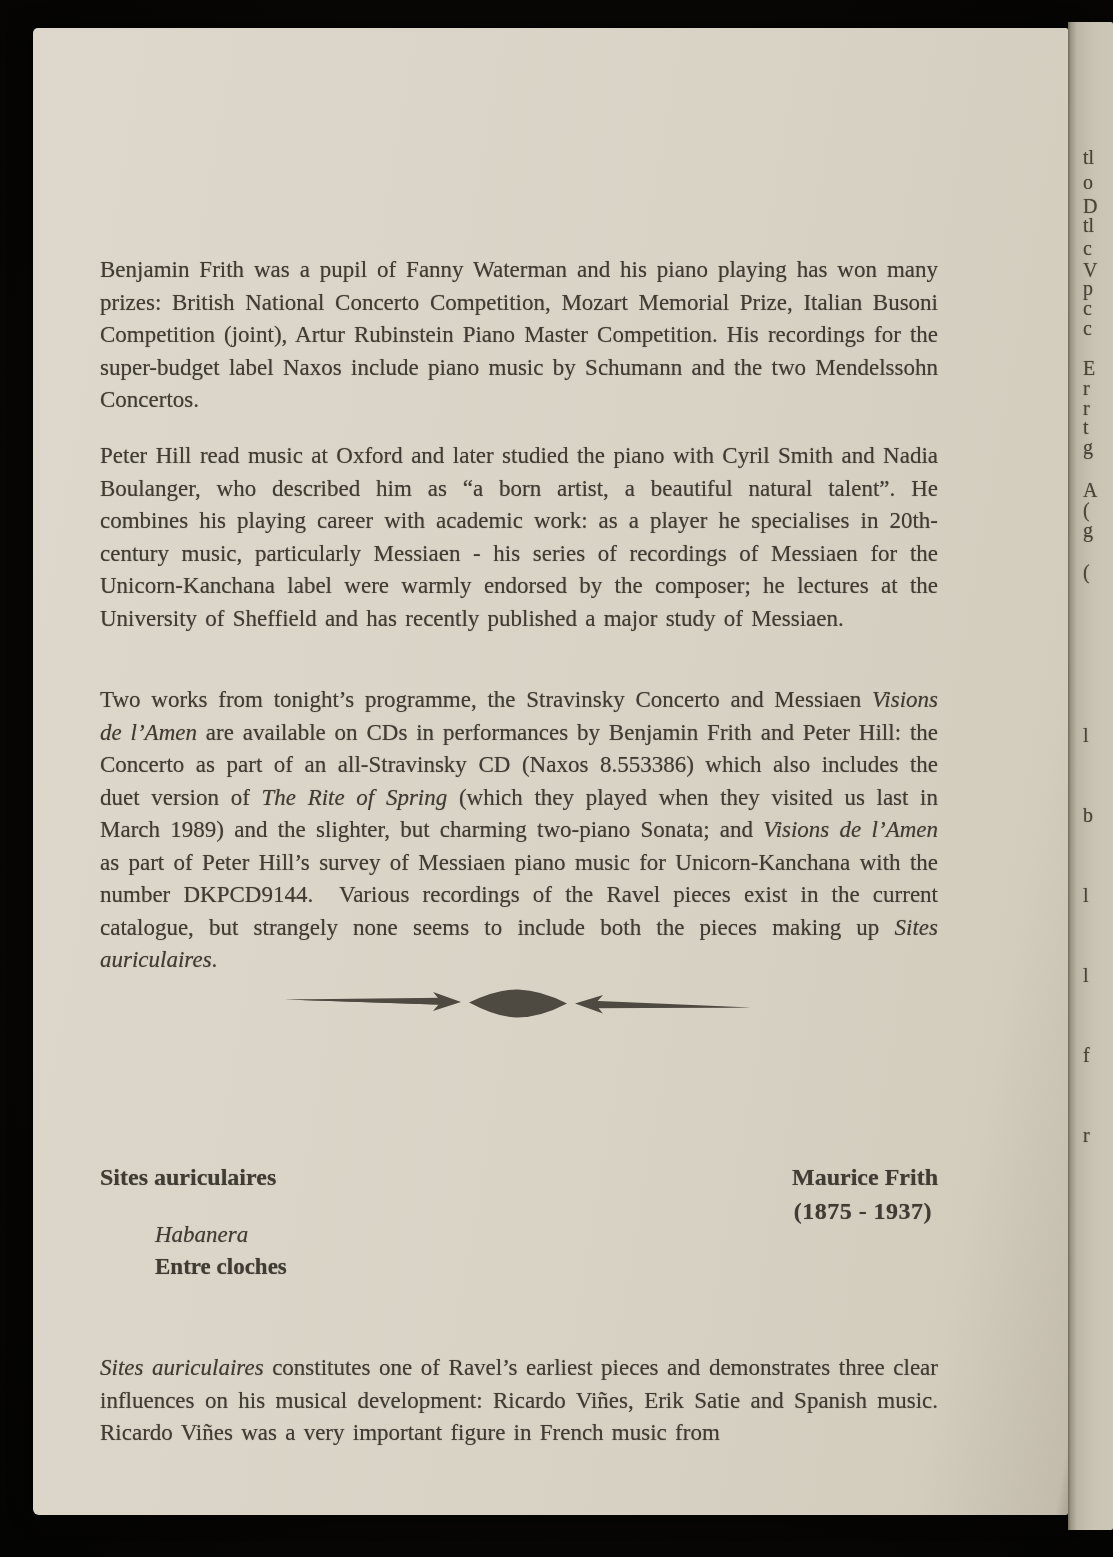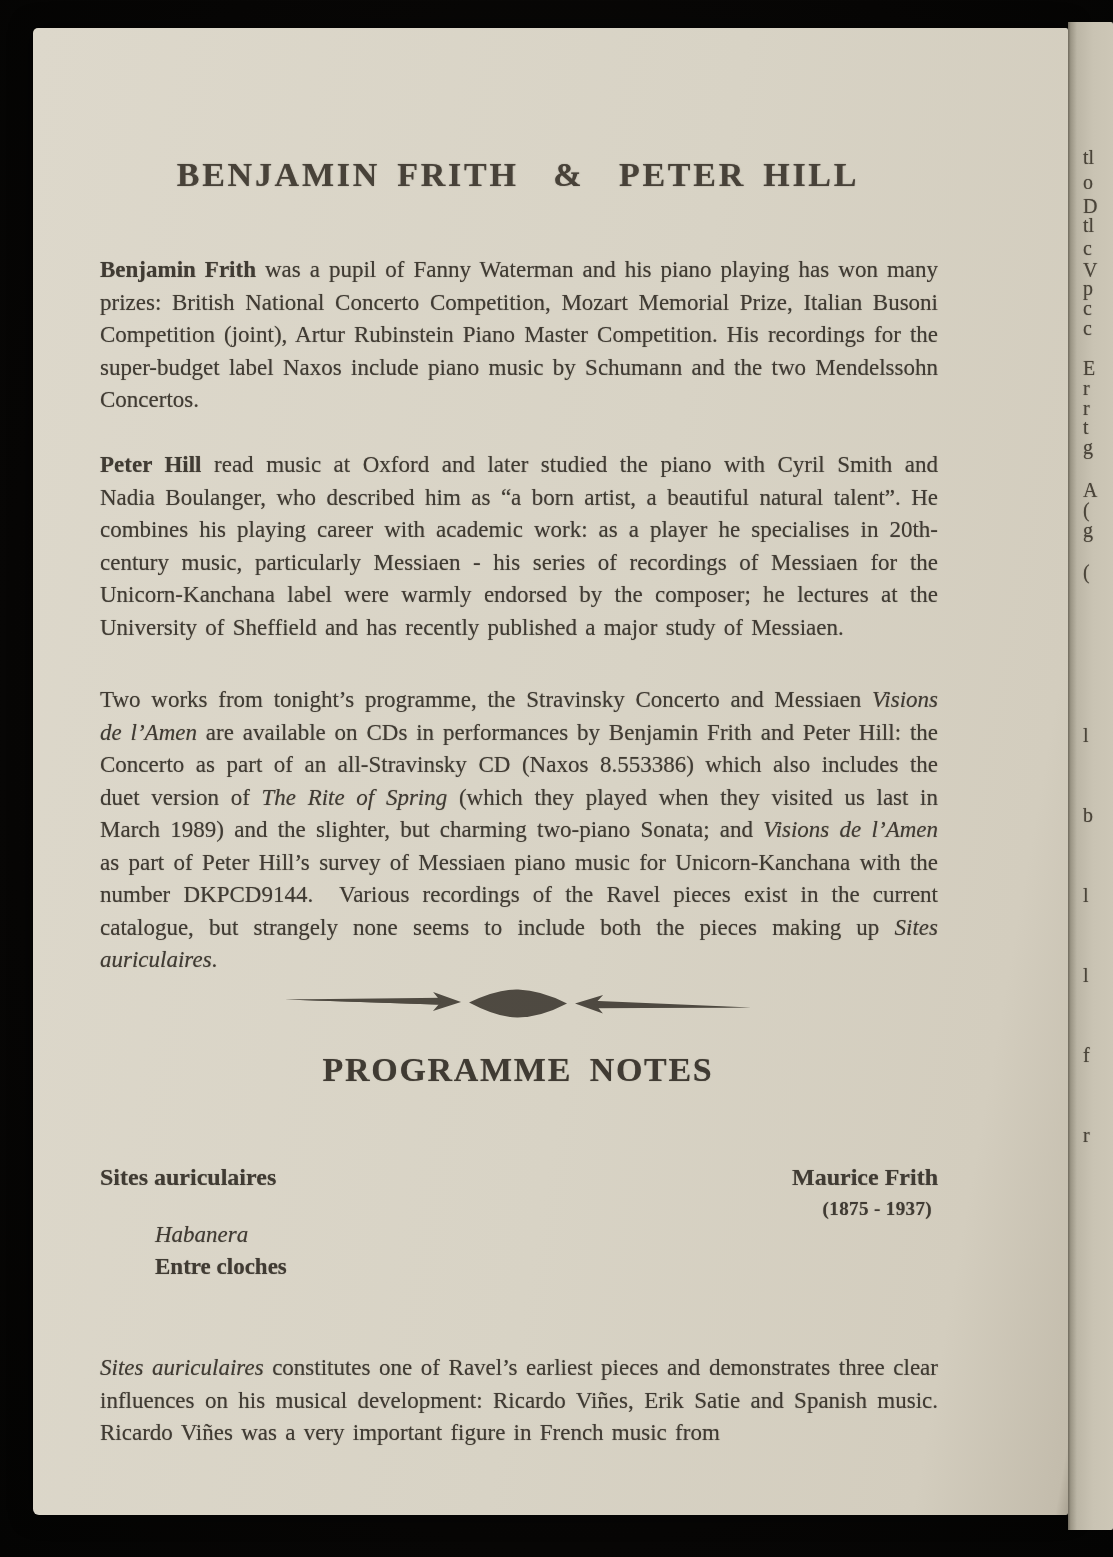--- a/index.html
+++ b/index.html
@@ -21,60 +21,59 @@
     position:absolute;left:67px;top:128px;width:836px;margin:0;
     text-align:center;font-size:34px;font-weight:700;
     letter-spacing:.08em;word-spacing:.18em;white-space:pre-wrap;
     color:#484239;text-shadow:0 0 1.2px rgba(70,64,55,.6);
   }
   .para{
     position:absolute;left:67px;width:838px;margin:0;
     font-size:23px;line-height:32.5px;text-align:justify;
     word-spacing:2.5px;white-space:pre-wrap;hyphens:none;
   }
-  .para strong{font-weight:700;}
+  .para strong{font-weight:400;}
   .para em{font-style:italic;}
   .p1{top:226px;}
-  .p2{top:421px;}
+  .p2{top:412px;}
   .p3{top:656px;}
   .p4{top:1324px;}
   .divider{position:absolute;left:250px;top:957px;width:470px;height:40px;}
   .divider svg{display:block;width:470px;height:40px;opacity:.88;}
   .heading{
     position:absolute;left:67px;top:1023px;width:836px;margin:0;
     text-align:center;font-size:34px;font-weight:700;letter-spacing:.05em;word-spacing:.22em;
   }
   .workrow{
     position:absolute;left:67px;top:1136px;width:838px;
     display:flex;justify-content:space-between;align-items:baseline;
     font-size:24px;font-weight:700;
   }
   .dates{
     position:absolute;left:67px;top:1170px;width:832px;
-    text-align:right;font-size:19px;font-weight:700;letter-spacing:.02em;
+    text-align:right;font-size:24px;font-weight:700;letter-spacing:.02em;
   }
   .movement{position:absolute;left:122px;font-size:23px;}
   .m1{top:1194px;font-style:italic;}
   .m2{top:1226px;font-weight:bold;}
   .next-page{
     position:absolute;left:1068px;top:22px;width:45px;height:1508px;
     background:linear-gradient(90deg, #6f6a5d 0%, #9b9585 6%, #bcb6a6 20%, #c9c3b3 55%, #cdc7b7 100%);
     border-radius:0 2px 2px 0;
   }
   .frag{
     position:absolute;left:15px;font-size:20px;color:#4a4439;
     text-shadow:0 0 1px rgba(70,64,55,.6);line-height:1;
   }
 </style>
 </head>
 <body>
 
 <div class="page">
 
-  <h1 class="title">BENJAMIN FRITH  &amp;  PETER HILL</h1>
 
   <p class="para p1 ink"><strong>Benjamin Frith</strong><span> was a pupil of Fanny Waterman and his piano playing has won many prizes: British National Concerto Competition, Mozart Memorial Prize, Italian Busoni Competition (joint), Artur Rubinstein Piano Master Competition. His recordings for the super-budget label Naxos include piano music by Schumann and the two Mendelssohn Concertos.</span></p>
 
   <p class="para p2 ink"><strong>Peter Hill</strong><span> read music at Oxford and later studied the piano with Cyril Smith and Nadia Boulanger, who described him as “a born artist, a beautiful natural talent”. He combines his playing career with academic work: as a player he specialises in 20th-century music, particularly Messiaen - his series of recordings of Messiaen for the Unicorn-Kanchana label were warmly endorsed by the composer; he lectures at the University of Sheffield and has recently published a major study of Messiaen.</span></p>
 
   <p class="para p3 ink"><span>Two works from tonight’s programme, the Stravinsky Concerto and Messiaen </span><em>Visions de l’Amen</em><span> are available on CDs in performances by Benjamin Frith and Peter Hill: the Concerto as part of an all-Stravinsky CD (Naxos 8.553386) which also includes the duet version of </span><em>The Rite of Spring</em><span> (which they played when they visited us last in March 1989) and the slighter, but charming two-piano Sonata; and </span><em>Visions de l’Amen</em><span> as part of Peter Hill’s survey of Messiaen piano music for Unicorn-Kanchana with the number DKPCD9144.  Various recordings of the Ravel pieces exist in the current catalogue, but strangely none seems to include both the pieces making up </span><em>Sites auriculaires</em><span>.</span></p>
 
   <div class="divider">
     <svg viewBox="0 0 470 40" xmlns="http://www.w3.org/2000/svg">
       <g fill="#3c372f" transform="rotate(0.6 235 20)">
@@ -82,21 +81,20 @@
         <polygon points="2,17 160,17.5 160,20.5"></polygon>
         <polygon points="178,17.5 150,8 158,17.5 150,27"></polygon>
         <path d="M186,18 Q215,4 235,4.5 Q258,5 284,18 Q258,32 235,32.5 Q215,33 186,18 Z"></path>
         <polygon points="292,18 320,9 312,18 320,27.5"></polygon>
         <polygon points="468,20 310,15 310,21.5"></polygon>
         <polygon points="468,20 310,18.5 310,22.5"></polygon>
       </g>
     </svg>
   </div>
 
-  <h2 class="heading ink">PROGRAMME NOTES</h2>
 
   <div class="workrow ink">
     <span>Sites auriculaires</span>
     <span>Maurice Frith</span>
   </div>
 
   <div class="dates ink">(1875 - 1937)</div>
 
   <div class="movement m1 ink">Habanera</div>
   <div class="movement m2 ink">Entre cloches</div>

